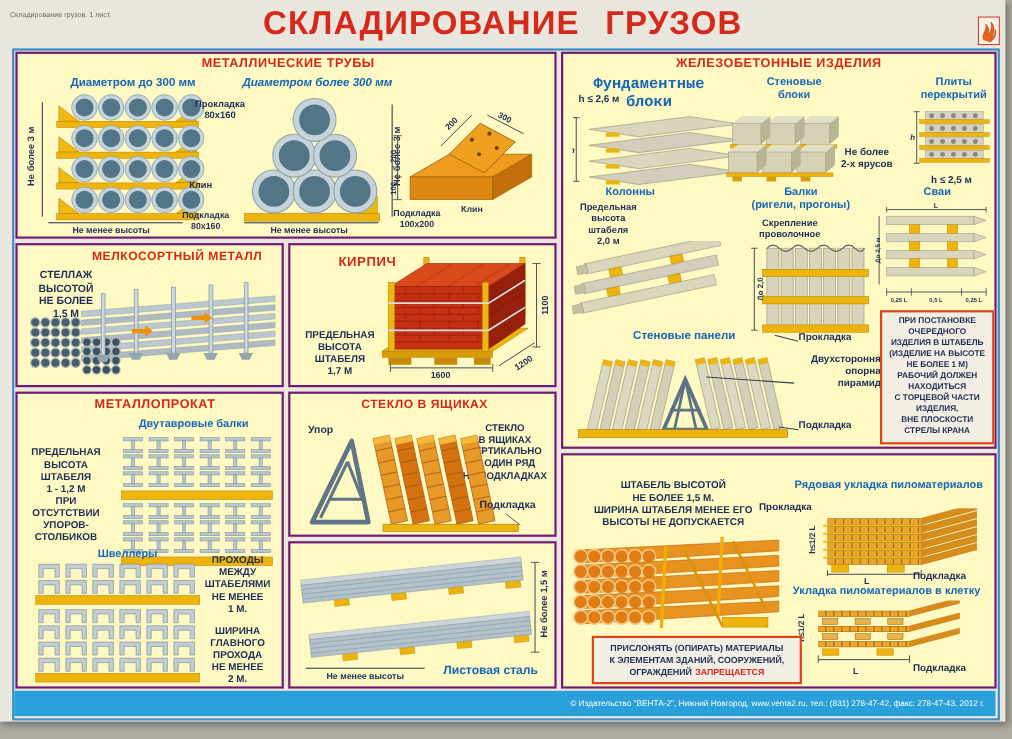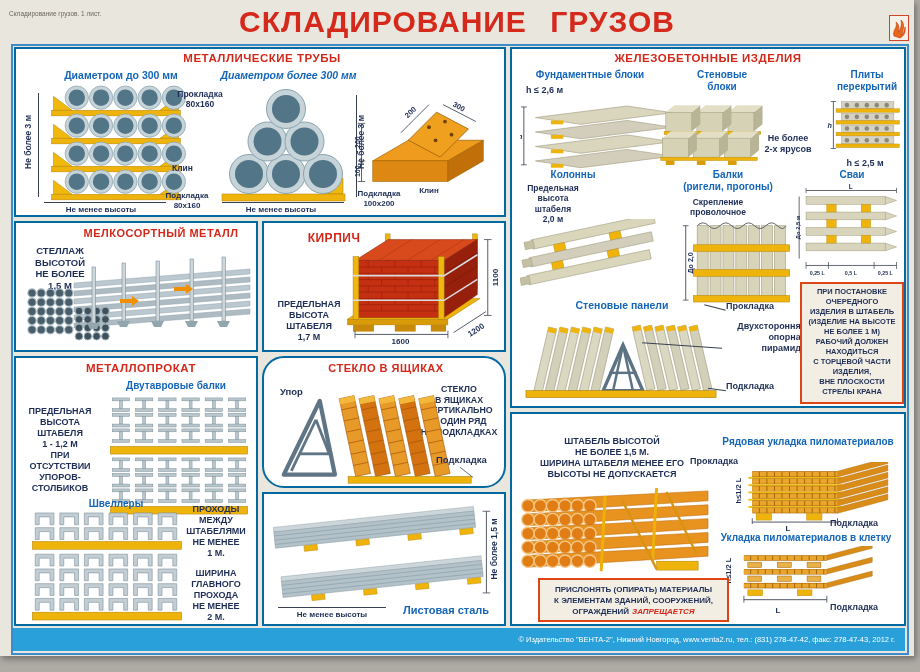--- a/index.html
+++ b/index.html
@@ -1,20 +1,20 @@
 <!DOCTYPE html>
 <html><head>
 <meta charset="utf-8">
 <style>
   html,body{margin:0;padding:0;}
   body{width:920px;height:672px;background:#aeaba4;font-family:"Liberation Sans","DejaVu Sans",sans-serif;position:relative;overflow:hidden;}
   .poster{position:absolute;left:0;top:0;width:914px;height:656px;background:#e9e6dd;box-shadow:2px 3px 6px rgba(0,0,0,.35);}
   .ab{position:absolute;}
   .frame{border:2px solid #3c8ccc;}
-  .panel{position:absolute;border:2px solid #0369a1;background:#ffffff;box-sizing:border-box;}
+  .panel{position:absolute;border:2px solid #701a75;background:#fef9c3;box-sizing:border-box;}
   .t-main{font-weight:bold;color:#d5291c;font-size:30px;letter-spacing:1px;word-spacing:14px;text-align:center;}
   .t-red{font-weight:bold;color:#d3281a;text-align:center;font-size:11.5px;letter-spacing:.5px;}
   .t-blue{font-weight:bold;color:#1566b8;text-align:center;font-size:10.5px;}
   .t-navy{font-weight:bold;color:#1e2d55;font-size:9px;}
   .t-dim{font-weight:bold;color:#1e2d55;font-size:8.5px;}
   .pre{white-space:pre-line;line-height:1.22;}
   .c{text-align:center;}
   .vl{transform:rotate(-90deg);transform-origin:center center;white-space:nowrap;text-align:center;}
   .dimlineh{border-top:1px solid #39404f;height:0;}
   .dimlinev{border-left:1px solid #39404f;width:0;}
@@ -378,21 +378,21 @@
 ШТАБЕЛЯМИ
 НЕ МЕНЕЕ
 1 М.</div>
     <div class="ab t-navy pre c" style="left:162px;top:210px;width:76px;">ШИРИНА
 ГЛАВНОГО
 ПРОХОДА
 НЕ МЕНЕЕ
 2 М.</div>
   </div>
 
-  <div class="panel" style="left:262px;top:356px;width:244px;height:132px;border-radius:22px;">
+  <div class="panel" style="left:262px;top:356px;width:244px;height:132px;">
     <div class="ab t-red" style="left:42px;top:4px;width:160px;font-size:11px;">СТЕКЛО В ЯЩИКАХ</div>
     <div class="ab t-navy" style="left:16px;top:28px;width:40px;font-size:9.5px;">Упор</div>
     <div class="ab t-navy pre c" style="left:152px;top:26px;width:86px;font-size:8.8px;">СТЕКЛО
 В ЯЩИКАХ
 ВЕРТИКАЛЬНО
 В ОДИН РЯД
 НА ПОДКЛАДКАХ</div>
     <svg class="ab" style="left:4px;top:22px;" width="236" height="106" viewBox="0 0 236 112">
       <g stroke="#5f7585" fill="none" stroke-linejoin="round">
         <polygon points="10,100 64,100 48,22" stroke-width="4.5"></polygon>
@@ -459,21 +459,21 @@
     </svg>
     <div class="ab t-dim vl" style="left:188px;top:50px;width:84px;">Не более 1,5 м</div>
     <div class="ab dimlineh" style="left:14px;top:113px;width:108px;"></div>
     <div class="ab t-dim c" style="left:8px;top:116px;width:120px;font-size:8px;">Не менее высоты</div>
     <div class="ab t-blue" style="left:126px;top:110px;width:112px;font-size:11px;">Листовая сталь</div>
   </div>
 
   <div class="panel" style="left:510px;top:47px;width:396px;height:361px;">
     <div class="ab t-red" style="left:96px;top:3px;width:200px;">ЖЕЛЕЗОБЕТОННЫЕ ИЗДЕЛИЯ</div>
 
-    <div class="ab t-blue" style="left:13px;top:20px;width:130px;font-size:10px;">Фундаментные блоки</div>
+    <div class="ab t-blue" style="left:13px;top:20px;width:130px;font-size:14px;font-family:Liberation Mono, monospace;">Фундаментные блоки</div>
     <div class="ab t-navy" style="left:14px;top:36px;width:60px;">h ≤ 2,6 м</div>
     <svg class="ab" style="left:8px;top:48px;" width="164" height="72" viewBox="-6 0 170 74">
       <line x1="-2" y1="10" x2="-2" y2="70" stroke="#39404f" stroke-width="0.9"></line>
       <line x1="-5" y1="10" x2="1" y2="10" stroke="#39404f" stroke-width="0.8"></line>
         <line x1="-5" y1="70" x2="1" y2="70" stroke="#39404f" stroke-width="0.8"></line>
       <text font-size="8" font-style="italic" x="-6" y="43" text-anchor="middle">h</text>
       <g>
         <polygon points="10,21 105,9 152,16 57,28" fill="#dad6be" stroke="#a5a186" stroke-width="0.7"></polygon>
         <rect x="26" y="24" width="13" height="4" fill="#efb40c"></rect>
         <polygon points="10,36 105,24 152,31 57,43" fill="#d2cebb" stroke="#a5a186" stroke-width="0.7"></polygon>
@@ -863,18 +863,18 @@
       <line x1="10" y1="50" x2="10" y2="57" stroke="#39404f" stroke-width="0.8"></line>
         <line x1="94" y1="50" x2="94" y2="57" stroke="#39404f" stroke-width="0.8"></line>
     </svg>
     <div class="ab t-dim vl" style="left:181px;top:152px;width:70px;font-size:7.5px;">h≤1/2 L</div>
     <div class="ab t-dim c" style="left:248px;top:192px;width:36px;font-size:8px;">L</div>
     <div class="ab t-navy" style="left:318px;top:188px;width:70px;font-size:9px;">Подкладка</div>
 
     <div class="ab redbox" style="left:26px;top:164px;width:191px;height:44px;font-size:8px;line-height:1.35;padding:5px 2px;">
       <span class="pre">ПРИСЛОНЯТЬ (ОПИРАТЬ) МАТЕРИАЛЫ
 К ЭЛЕМЕНТАМ ЗДАНИЙ, СООРУЖЕНИЙ,
-ОГРАЖДЕНИЙ</span><span style="color:#d5291c;margin-left:3px;font-style:italic;">ЗАПРЕЩАЕТСЯ</span>
+ОГРАЖДЕНИЙ</span><span style="color:#d5291c;margin-left:3px;">ЗАПРЕЩАЕТСЯ</span>
     </div>
   </div>
 
   <div class="ab footerbar" style="left:13px;top:628px;width:892px;height:23px;">© Издательство "ВЕНТА-2", Нижний Новгород, www.venta2.ru, тел.: (831) 278-47-42, факс: 278-47-43, 2012 г.</div>
 </div>
 
 </body></html>

